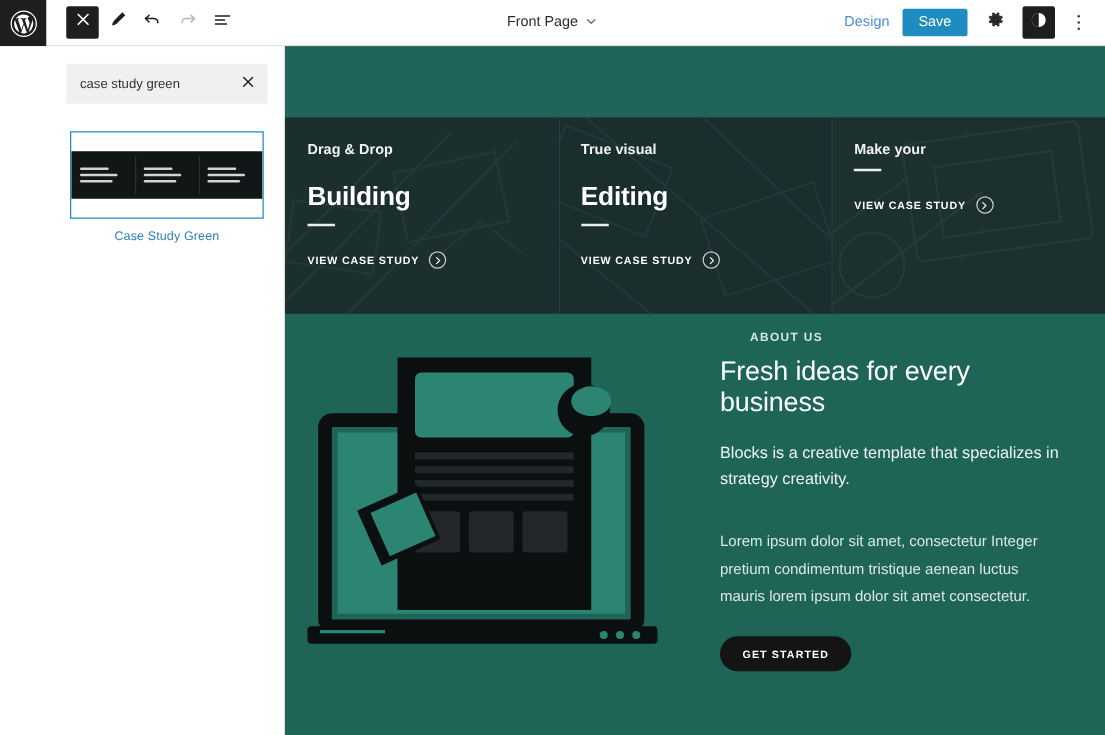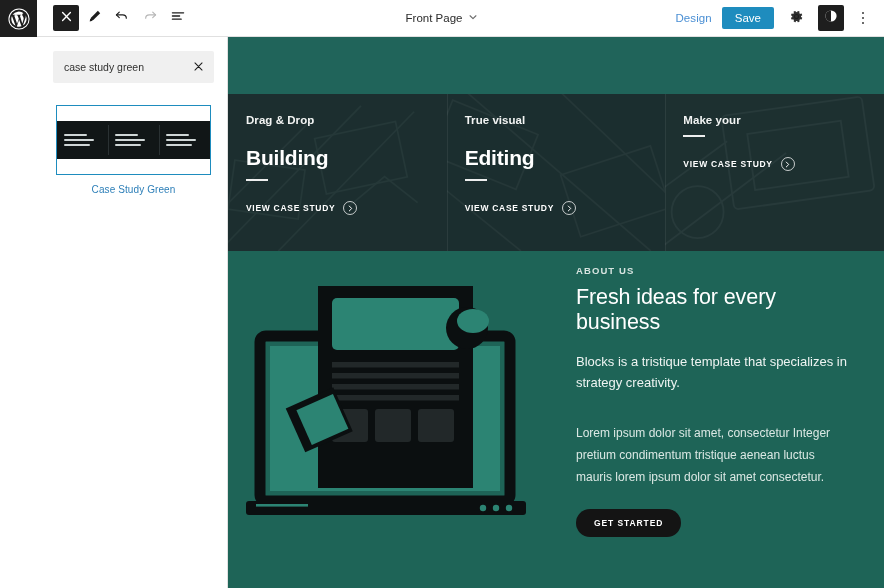--- a/index.html
+++ b/index.html
@@ -156,21 +156,21 @@
   }
 
   
   .about {
     height: 300px; background: #1e6457; display: flex; align-items: center;
     padding: 0 14px 0 8px;
   }
   .about-art { width: 330px; flex: 0 0 330px; display:flex; align-items:center; justify-content:center; }
   .about-text { flex: 1; padding-left: 10px; padding-right: 10px; }
   .eyebrow {
-    font-size: 9.5px; color: #d7e4e0; letter-spacing: 1.1px; font-weight: bold;
+    font-size: 9.5px; color: #d7e4e0; letter-spacing: 1.1px; font-weight: bold; margin-left: 24px;
   }
   .about-h {
     font-size: 21.5px; color: #ffffff; margin-top: 9px; letter-spacing: -.1px;
   }
   .about-sub {
     font-size: 13px; color: #eef4f2; line-height: 1.62; margin-top: 16px;
     max-width: 278px;
   }
   .about-p {
     font-size: 12px; color: #dbe8e4; line-height: 1.82; margin-top: 30px;
@@ -455,21 +455,21 @@
           <rect x="16" y="228" width="52" height="2.6" fill="#2c8473"></rect>
           <circle cx="243" cy="232" r="3.2" fill="#2c8473"></circle>
           <circle cx="256" cy="232" r="3.2" fill="#2c8473"></circle>
           <circle cx="269" cy="232" r="3.2" fill="#2c8473"></circle>
         </svg>
       </div>
 
       <div class="about-text">
         <div class="eyebrow">ABOUT US</div>
         <div class="about-h">Fresh ideas for every business</div>
-        <div class="about-sub">Blocks is a tristique template that specializes in strategy creativity.</div>
+        <div class="about-sub">Blocks is a creative template that specializes in strategy creativity.</div>
         <div class="about-p">Lorem ipsum dolor sit amet, consectetur Integer pretium condimentum tristique aenean luctus mauris lorem ipsum dolor sit amet consectetur.</div>
         <button class="get-started">GET STARTED</button>
       </div>
     </div>
 
 
   </div>
 </div>
 
 </body></html>

